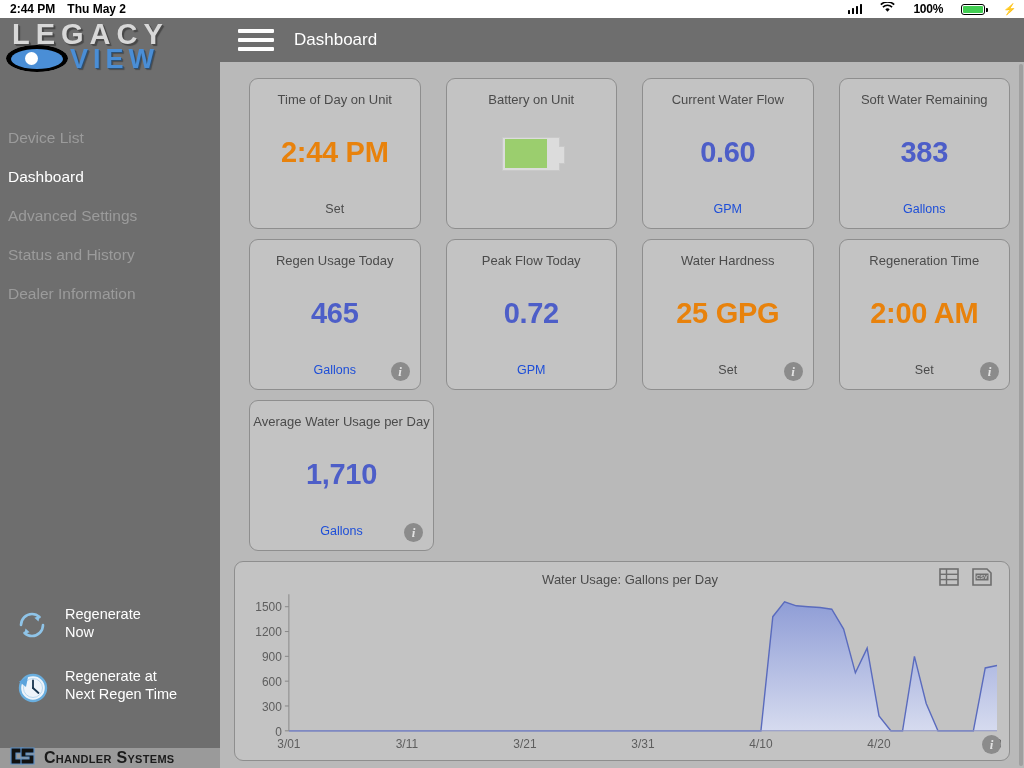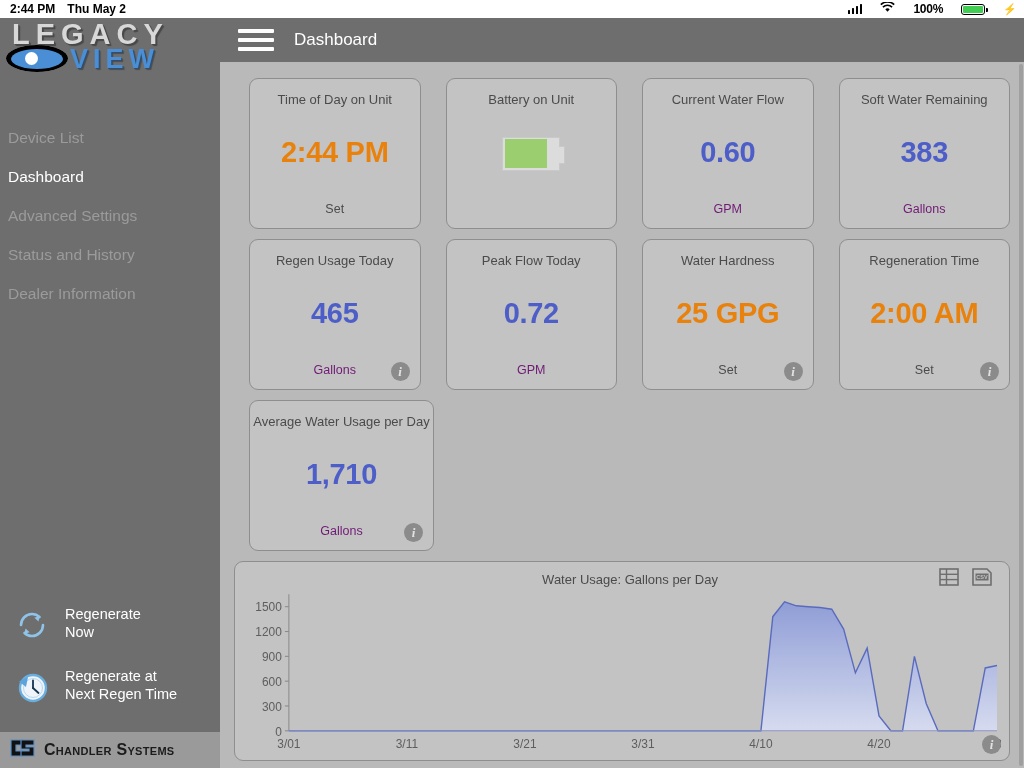--- a/index.html
+++ b/index.html
@@ -109,21 +109,21 @@
     padding: 9px 0 9px 12px;
     cursor: pointer;
   }
   .regen-label {
     color: #ffffff; font-size: 14.5px; line-height: 18px;
     white-space: pre-line;
   }
 
   .footer {
     position: absolute; bottom: 0; left: 0;
-    width: 220px; height: 36px;
+    width: 220px; height: 20px;
     background: #9a9a9a;
     display: flex; align-items: center; gap: 6px;
     padding-left: 8px;
   }
   .cs-mono { flex: 0 0 auto; }
   .footer-text {
     font-size: 16px; font-weight: bold; color: #1b1b1b;
     letter-spacing: .3px;
     font-variant: small-caps;
   }
@@ -168,21 +168,21 @@
     transform: translateY(-54%);
     text-align: center;
     font-size: 29px; font-weight: bold;
     letter-spacing: -.3px;
   }
   .v-blue { color: #4d5ec8; }
   .v-orange { color: #e8820c; }
   .card-foot {
     position: absolute; bottom: 12px; left: 0; right: 0;
     text-align: center;
-    font-size: 12.5px; color: #701a75;
+    font-size: 12.5px; color: #1d4ed8;
   }
   .card-foot.settable { color: #4b4b4b; cursor: pointer; }
   .info-icon {
     position: absolute; right: 10px; bottom: 8px;
     width: 19px; height: 19px; border-radius: 50%;
     background: #8b8b8b;
     color: #e2e2e2;
     font-size: 13px; font-weight: bold; font-style: italic;
     font-family: "Liberation Serif", serif;
     display: flex; align-items: center; justify-content: center;

